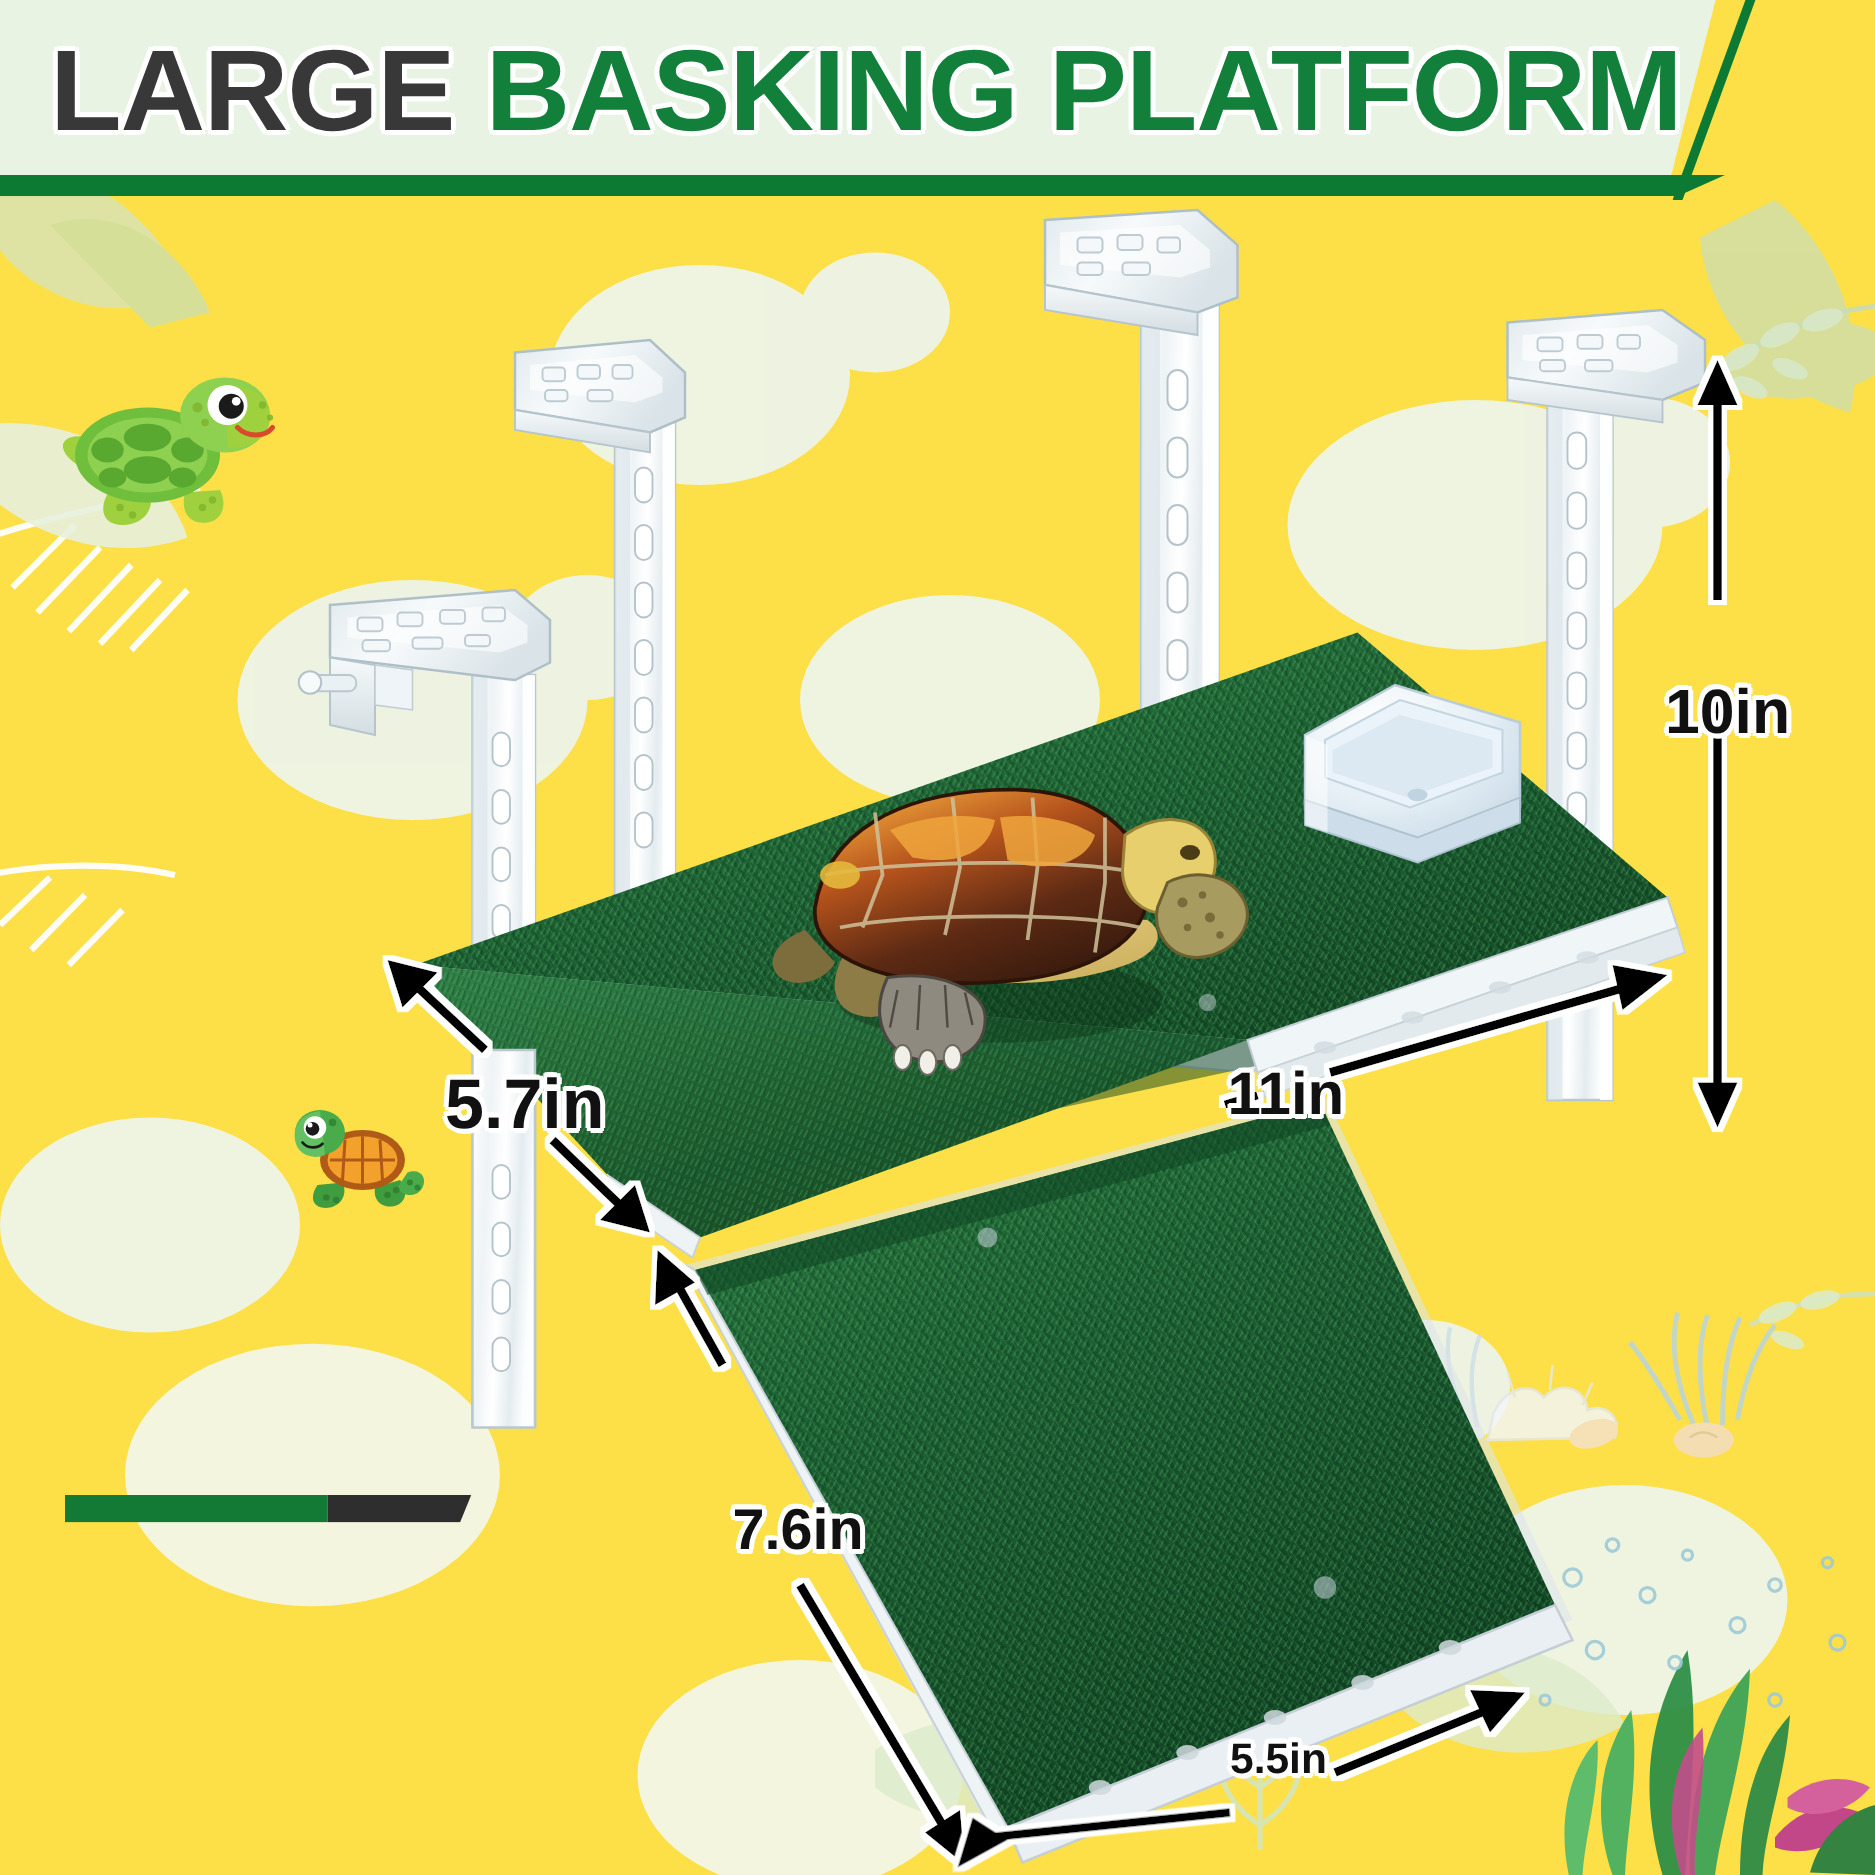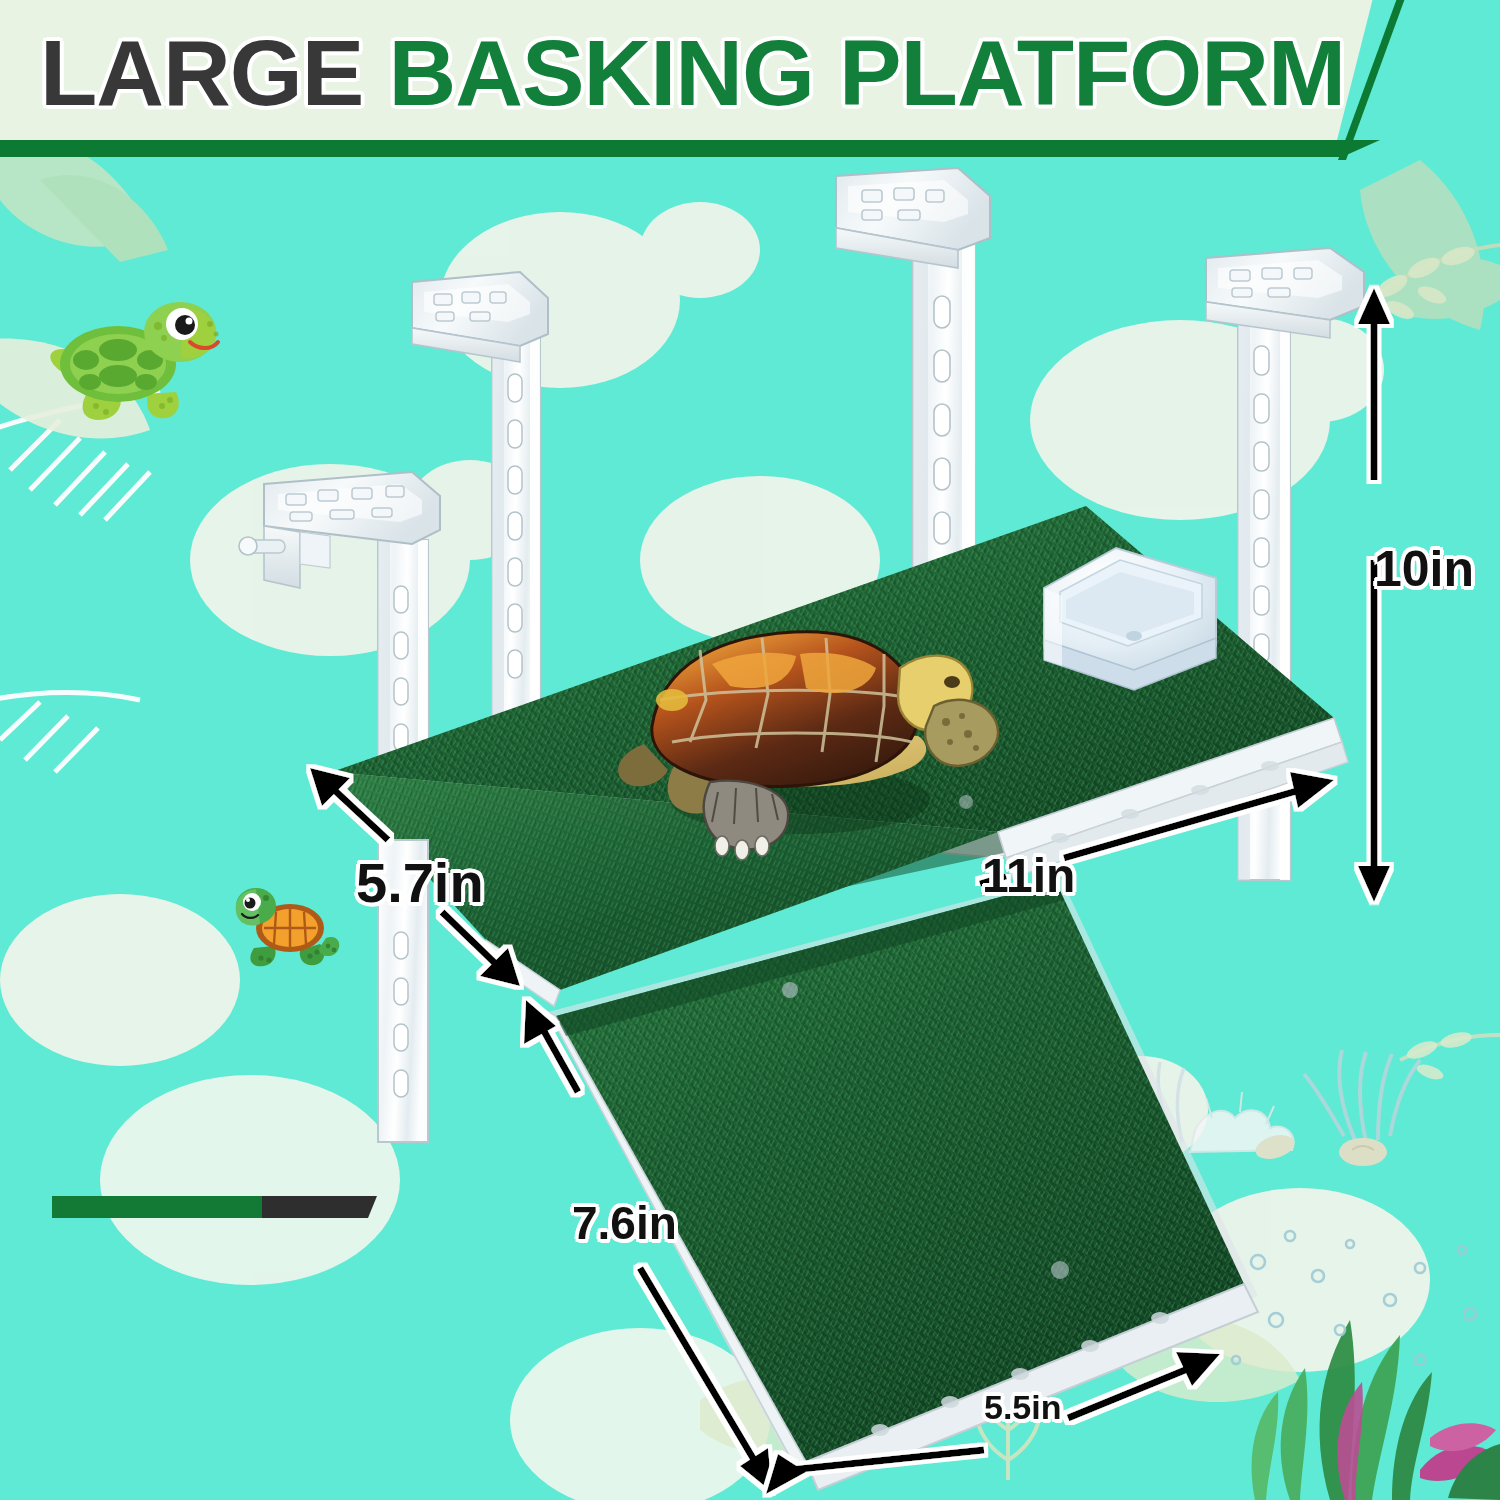--- a/index.html
+++ b/index.html
@@ -1,17 +1,17 @@
 <!DOCTYPE html>
 <html><head>
 <meta charset="utf-8">
 <style>
   html,body{margin:0;padding:0;background:#fff;}
   body{width:1500px;height:1500px;overflow:hidden;font-family:"Liberation Sans",sans-serif;}
-  #stage{position:relative;width:1500px;height:1500px;background:#5eead4;overflow:hidden;}
+  #stage{position:relative;width:1500px;height:1500px;background:#fde047;overflow:hidden;}
 
   
   .bg-layer{position:absolute;inset:0;pointer-events:none;}
 
   
   #header-banner{
     position:absolute;left:-20px;top:-10px;width:1395px;height:158px;
     background:#e9f3e3;
     clip-path:polygon(0 0, 1395px 0, 1355px 158px, 0 158px);
   }
@@ -624,24 +624,24 @@
     </g>
 
     <g filter="url(#wstroke)">
       <line x1="984" y1="1450" x2="790" y2="1470" stroke="#000" stroke-width="7"></line>
       <polygon points="806,1478 846,1456 818,1438" transform="translate(-40,16)"></polygon>
       <line x1="1068" y1="1418" x2="1190" y2="1368" stroke="#000" stroke-width="7"></line>
       <polygon points="1220,1354 1176,1352 1192,1386"></polygon>
     </g>
   </svg>
 
-  <div class="dim-label" style="left:1332px;top:540px;font-size:50px;margin-left:42px;">10in</div>
+  <div class="dim-label" style="left:1332px;top:540px;font-size:50px;">10in</div>
   <div class="dim-label" style="left:982px;top:848px;font-size:48px;">11in</div>
   <div class="dim-label" style="left:356px;top:850px;font-size:56px;">5.7in</div>
-  <div class="dim-label" style="left:572px;top:1196px;font-size:46px;">7.6in</div>
+  <div class="dim-label" style="left:586px;top:1196px;font-size:46px;">7.6in</div>
   <div class="dim-label" style="left:984px;top:1388px;font-size:34px;">5.5in</div>
 
   <div id="desc-bar">
     <span class="seg-green"></span>
     <span class="seg-dark"></span>
   </div>
 
 </div>
 
 </body></html>

